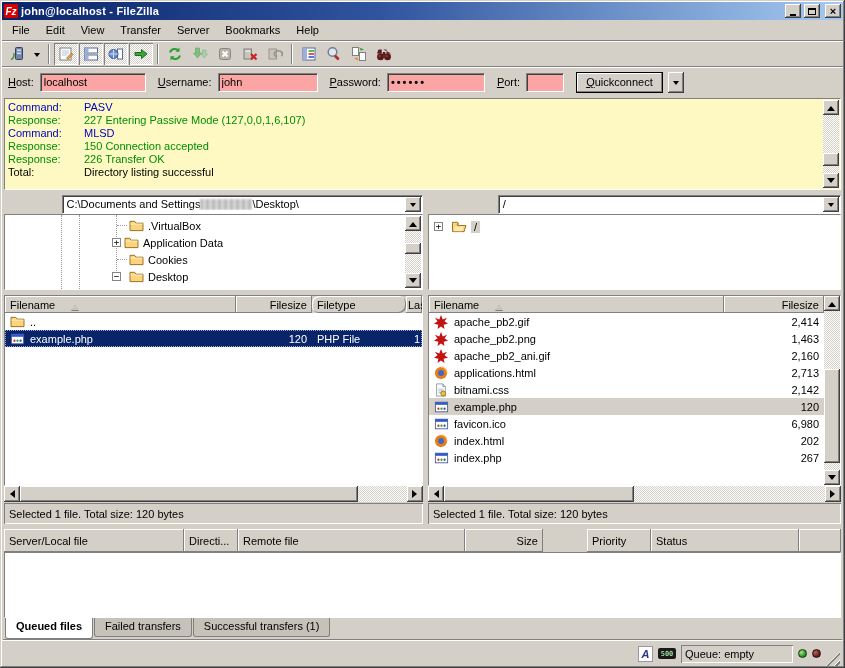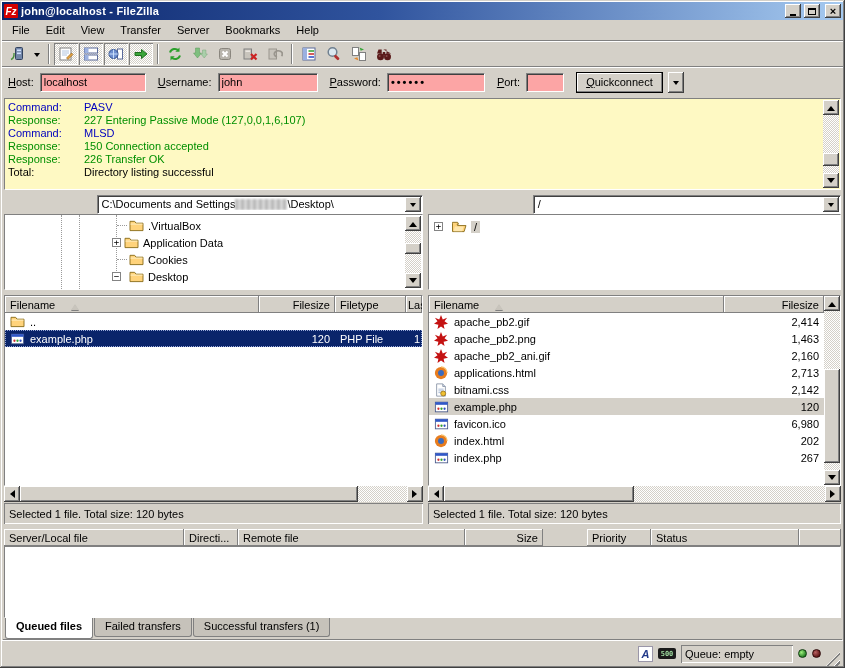--- a/index.html
+++ b/index.html
@@ -86,21 +86,21 @@
   .split-h4 { height:4px; min-height:4px; } .split-h5 { height:5px; min-height:5px; }
 
   
   .panes { height:330px; min-height:330px; display:flex; padding:0 2px; }
   .pane-left { width:419px; flex:none; display:flex; flex-direction:column; }
   .vsplit { width:5px; flex:none; }
   .pane-right { flex:1; display:flex; flex-direction:column; }
   .sitebar { height:20px; min-height:20px; display:flex; align-items:center; }
   .sitelabel { padding:0 6px 0 2px; white-space:nowrap;margin-top:32px; }
   .combo { flex:1; height:19px; background:#fff; border:1px solid; border-color:#808080 #fff #fff #808080;
-    box-shadow: inset 1px 1px #404040; display:flex; align-items:center;margin-left:35px; }
+    box-shadow: inset 1px 1px #404040; display:flex; align-items:center; }
   .combo-text { flex:1; padding-left:4px; white-space:nowrap; overflow:hidden; }
   .combo-btn { width:16px; height:15px; margin-right:1px; background:#d4d0c8; display:flex; align-items:center; justify-content:center;
     box-shadow: inset -1px -1px #404040, inset 1px 1px #fff, inset -2px -2px #808080; }
   .cb-ar { width:0;height:0;border:3px solid transparent;border-top:4px solid #000;margin-top:4px; }
   .blurred { display:inline-block; width:52px; height:11px; background:repeating-linear-gradient(90deg,#b8b8b8 0 3px,#d8d8d8 3px 6px);
     filter:blur(1.3px); vertical-align:-2px; }
 
   .treepane { height:76px; min-height:76px; background:#fff; border:1px solid; border-color:#808080 #fff #fff #808080;
     position:relative; overflow:hidden; }
   .tree-guide { position:absolute; width:1px; border-left:1px dotted #9a9a9a; }
@@ -123,32 +123,32 @@
   .frow { height:17px; display:flex; align-items:center; }
   .fcell { display:flex; align-items:center; padding:0 5px; white-space:nowrap; overflow:hidden; height:17px; }
   .fcell.r { justify-content:flex-end; }
   .ficon { width:16px; height:14px; flex:none; display:flex; align-items:center; margin-right:4px; }
   .sel-act { background:#0a246a; color:#fff; outline:1px dotted #98a8d8; outline-offset:-1px; }
   .sel-inact { background:#d4d0c8; }
 
   
   .c-name  { flex:1; min-width:0; }
   .c-size  { width:76px; flex:none; }
-  .c-type  { width:71px; flex:none; }
+  .c-type  { width:94px; flex:none;border-radius:7px; }
   .c-mod   { width:16px; flex:none; padding:0 2px; }
   
   .r-name { flex:1; min-width:0; }
   .r-size { width:100px; flex:none; }
 
   .statusline { height:21px; min-height:21px; margin-top:1px; display:flex; align-items:center; padding:0 5px;
     box-shadow: inset 1px 1px #808080, inset -1px -1px #fff; }
 
   
   .queue { flex:1; margin:0 2px; display:flex; flex-direction:column; min-height:60px; }
-  .qheader { height:17px; min-height:17px; display:flex; background:#d4d0c8; }
+  .qheader { height:23px; min-height:17px; display:flex; background:#d4d0c8; }
   .q-c0{width:180px;flex:none;} .q-c1{width:54px;flex:none;} .q-c2{width:227px;flex:none;}
   .q-c3{width:78px;flex:none;} .q-c4{width:64px;flex:none;margin-left:44px;} .q-c5{width:148px;flex:none;} .q-c6{flex:1;}
   .qbody { flex:1; background:#fff; border:1px solid; border-color:#808080 #fff #fff #808080; }
 
   
   .tabsrow { height:22px; min-height:22px; display:flex; align-items:flex-start; padding-left:3px; gap:1px; }
   .tab { height:19px; padding:2px 10px 0; background:#c6c2ba; color:#000;
     border:1px solid #808080; border-top:none; border-radius:0 0 3px 3px; white-space:nowrap; }
   .tab.active { background:#fff; font-weight:bold; height:21px; box-shadow:0 0 0 1px #fff inset; }
 

